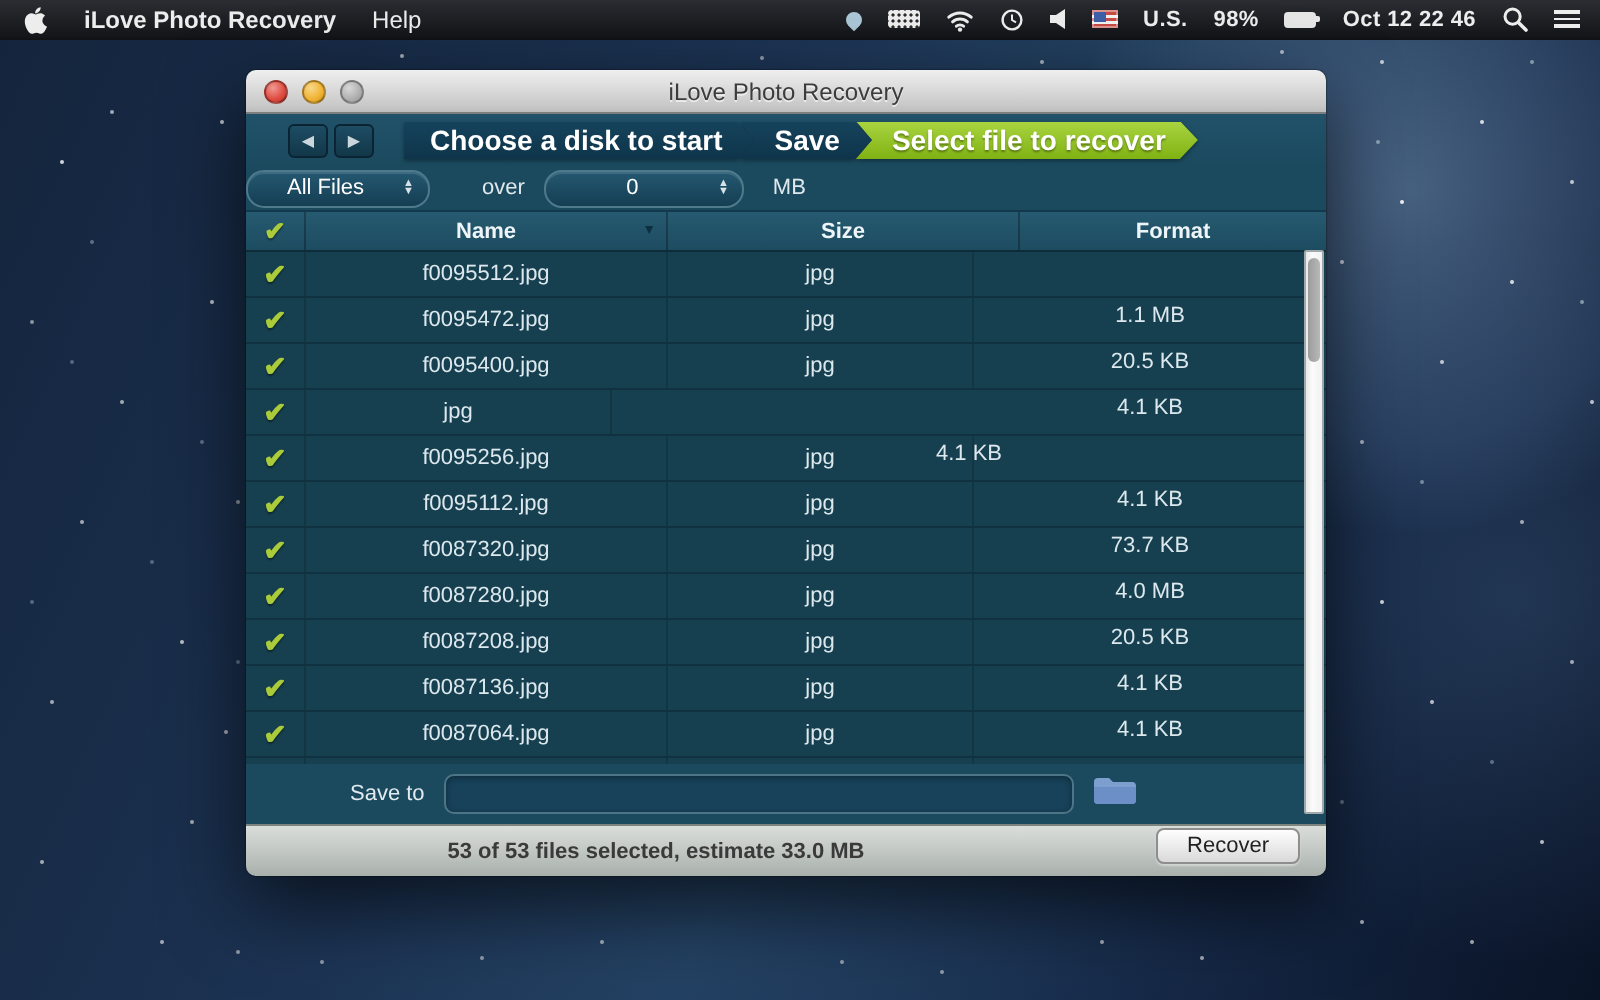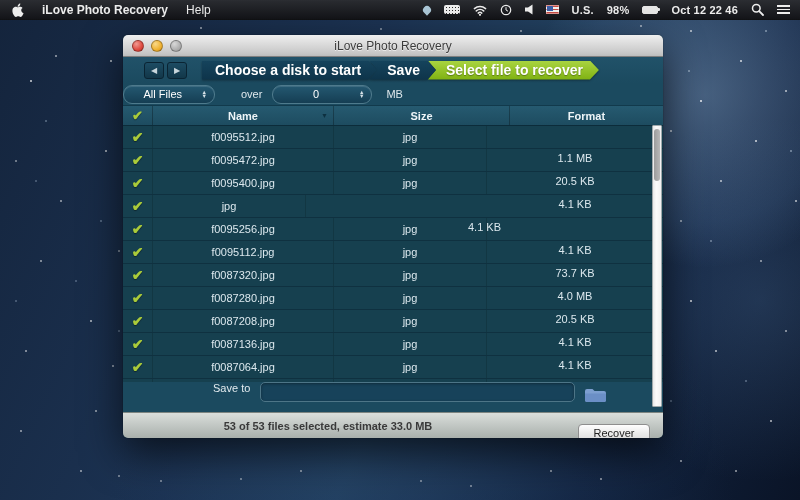--- a/index.html
+++ b/index.html
@@ -128,32 +128,32 @@
   .trow .cell:last-child { border-right:none;margin-top:32px; }
   .check { color:#aacb3a; font-size:14px; font-weight:bold; text-shadow:0 1px 1px rgba(0,0,0,.4); }
   .thead .check { font-size:13px; }
 
   
   .scrollbar { position:absolute; left:529px; top:90px; width:10px; height:282px;
     background:linear-gradient(90deg,#e8e8e8,#fbfbfb 40%,#f1f1f1); border:1px solid #9fa8ab; border-radius:1px; z-index:5; }
   .thumb { position:absolute; left:1px; top:3px; width:6px; height:52px; background:linear-gradient(90deg,#9c9c9c,#b8b8b8); border-radius:4px; }
 
   
-  .saveto { flex:0 0 30px; display:flex; padding-left:90px; color:#e2ebef; font-size:11px; }
+  .saveto { flex:0 0 30px; display:flex; align-items:center; padding-left:52px; color:#e2ebef; font-size:11px; }
   .save-field { margin-left:10px; width:315px; height:20px; border-radius:5px;
     background:#17425a; border:1px solid #4d7587; outline:none; color:#e8f0f4; padding:0 8px; font-size:11px;
     box-shadow:inset 0 1px 3px rgba(0,0,0,.35); font-family:"Liberation Sans", sans-serif; }
   .folder-btn { margin-left:9px; background:none; border:none; display:flex; align-items:center; }
 
   
   .bottombar { flex:0 0 26px; margin-top:auto; position:relative;
     background:linear-gradient(#dadedb, #a9b0ac); border-top:1px solid #7c8480;
     display:flex; align-items:center; }
   .summary { position:absolute; left:0; right:130px; text-align:center; color:#3a3a3a; font-size:11px;font-weight:bold; }
-  .recover-btn { position:absolute; left:455px; top:11px; width:72px; height:18px;
+  .recover-btn { position:absolute; left:455px; top:1px; width:72px; height:18px;
     border:1px solid #8e8e8e; border-radius:4px;
     background:linear-gradient(#fefefe, #d9d9d9); color:#222; font-size:11px;
     box-shadow:0 1px 1px rgba(255,255,255,.4); font-family:"Liberation Sans", sans-serif; }
 </style>
 </head>
 <body>
 
 <div class="desktop">
   <div class="stars"></div>
   <div class="stars2"></div>

